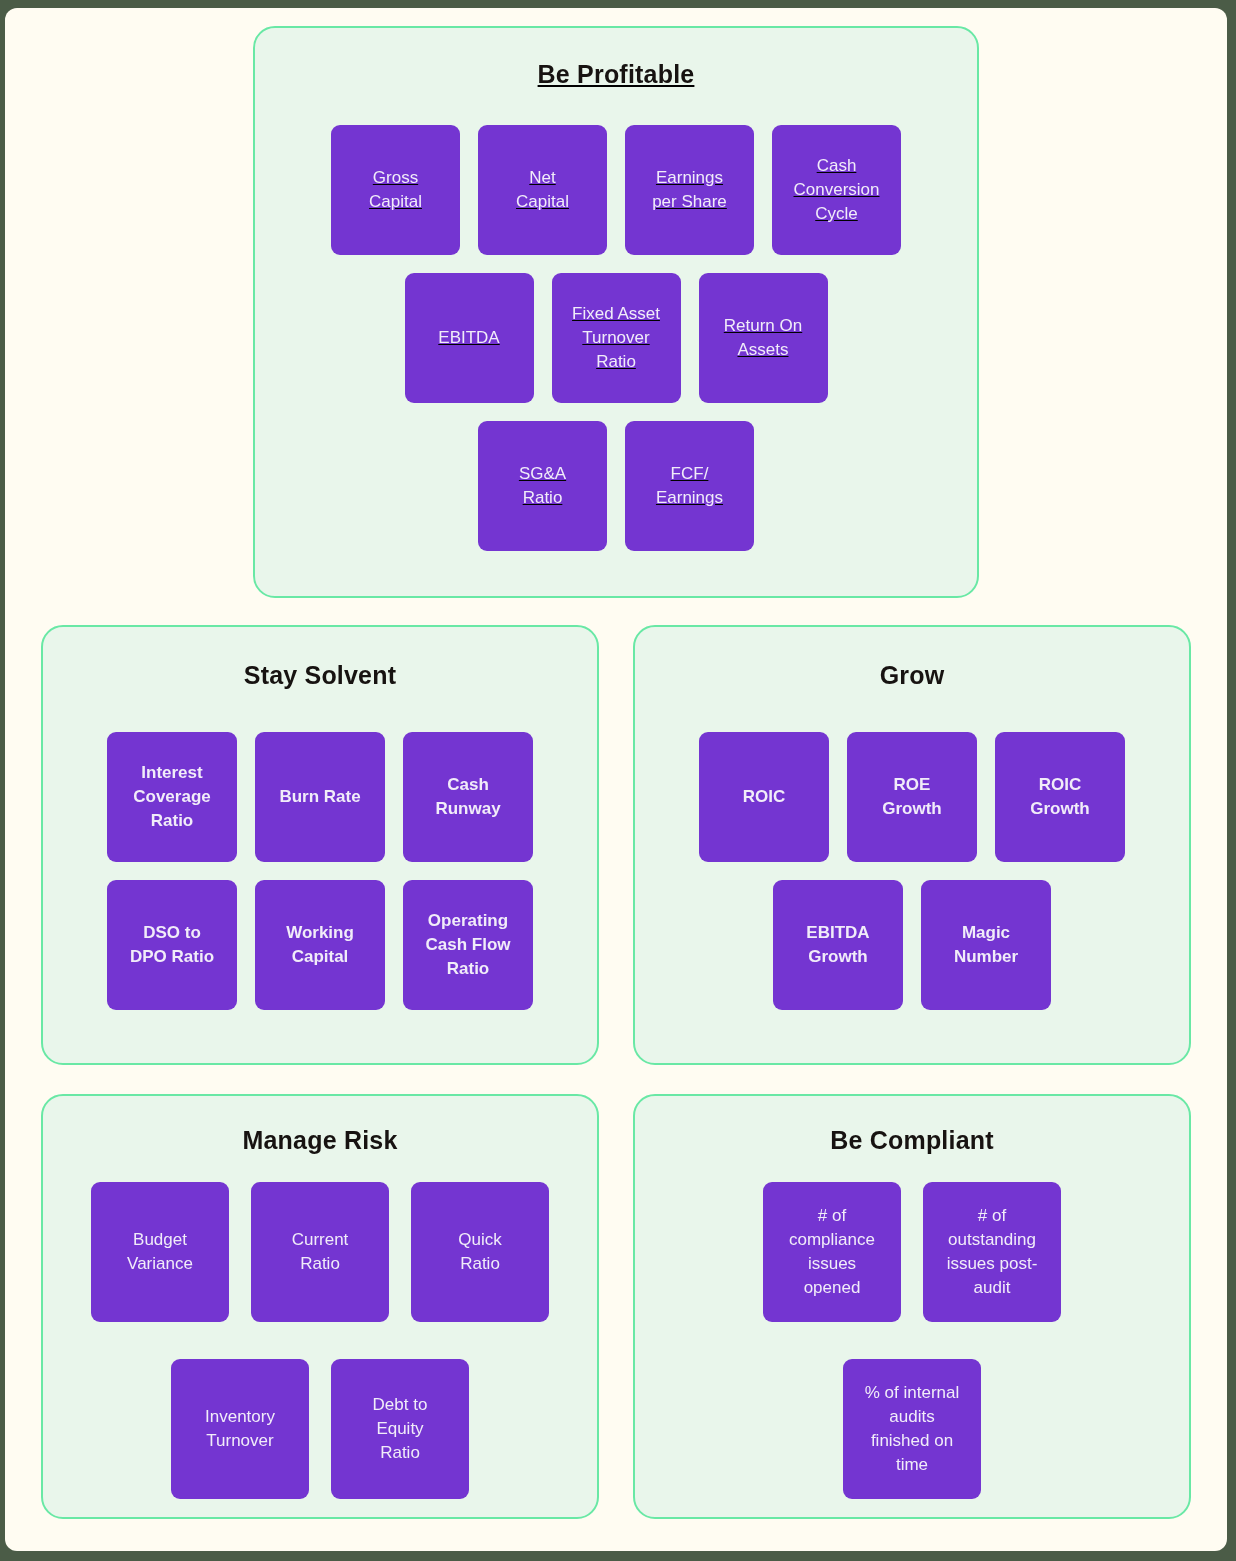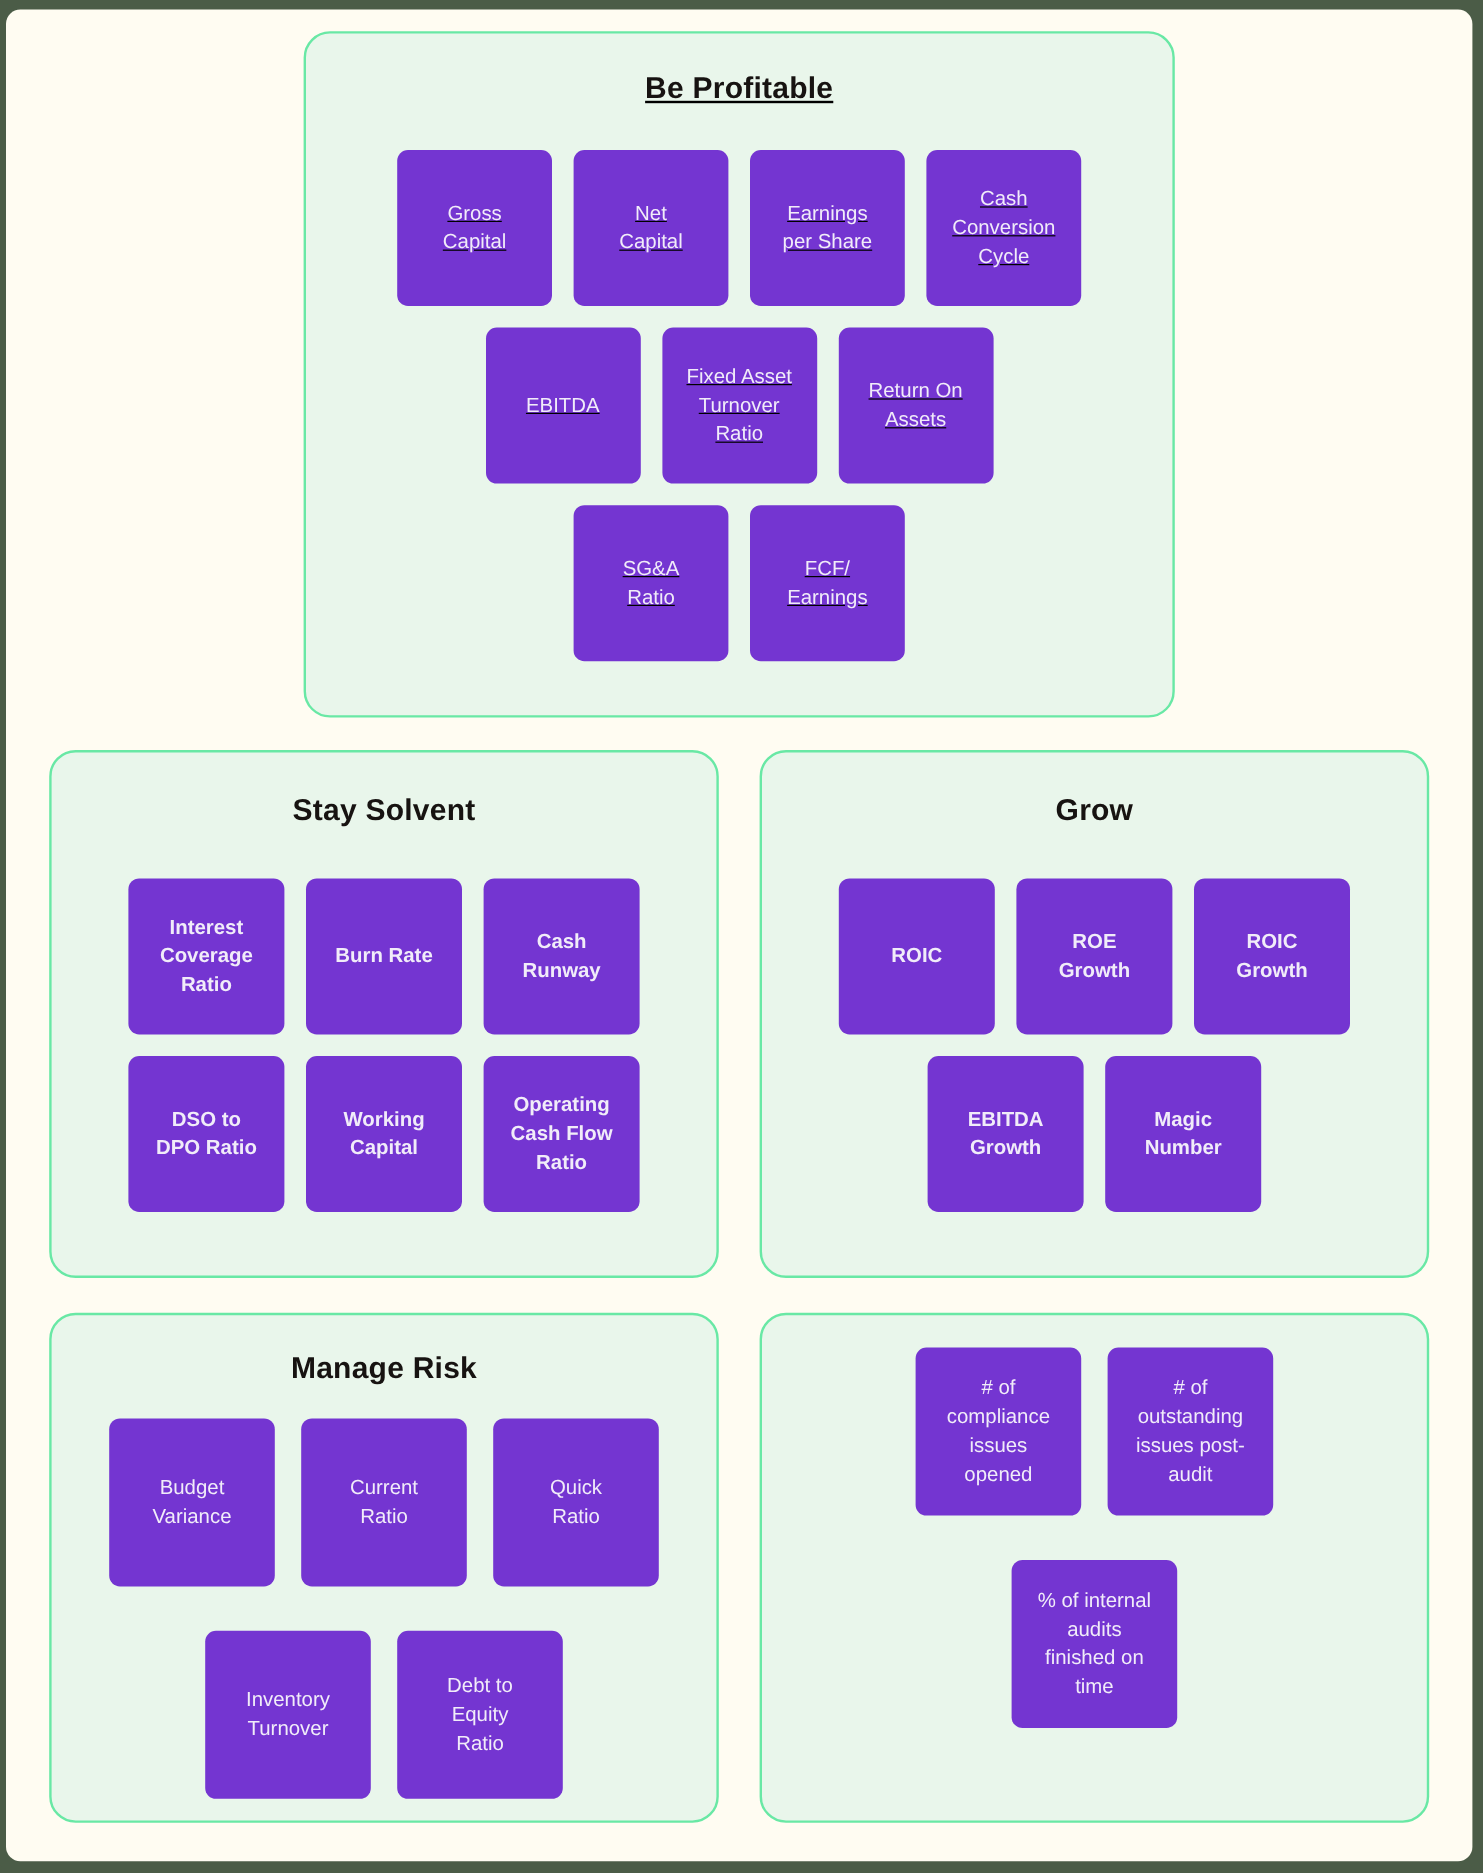--- a/index.html
+++ b/index.html
@@ -189,20 +189,21 @@
           <div class="tile">Inventory
 Turnover</div>
           <div class="tile">Debt to
 Equity
 Ratio</div>
         </div>
       </div>
     </section>
 
     <section class="panel p-bot">
+      <h2 class="panel-title">Be Compliant</h2>
       <div class="rows">
         <div class="row">
           <div class="tile"># of
 compliance
 issues
 opened</div>
           <div class="tile"># of
 outstanding
 issues post-
 audit</div>

